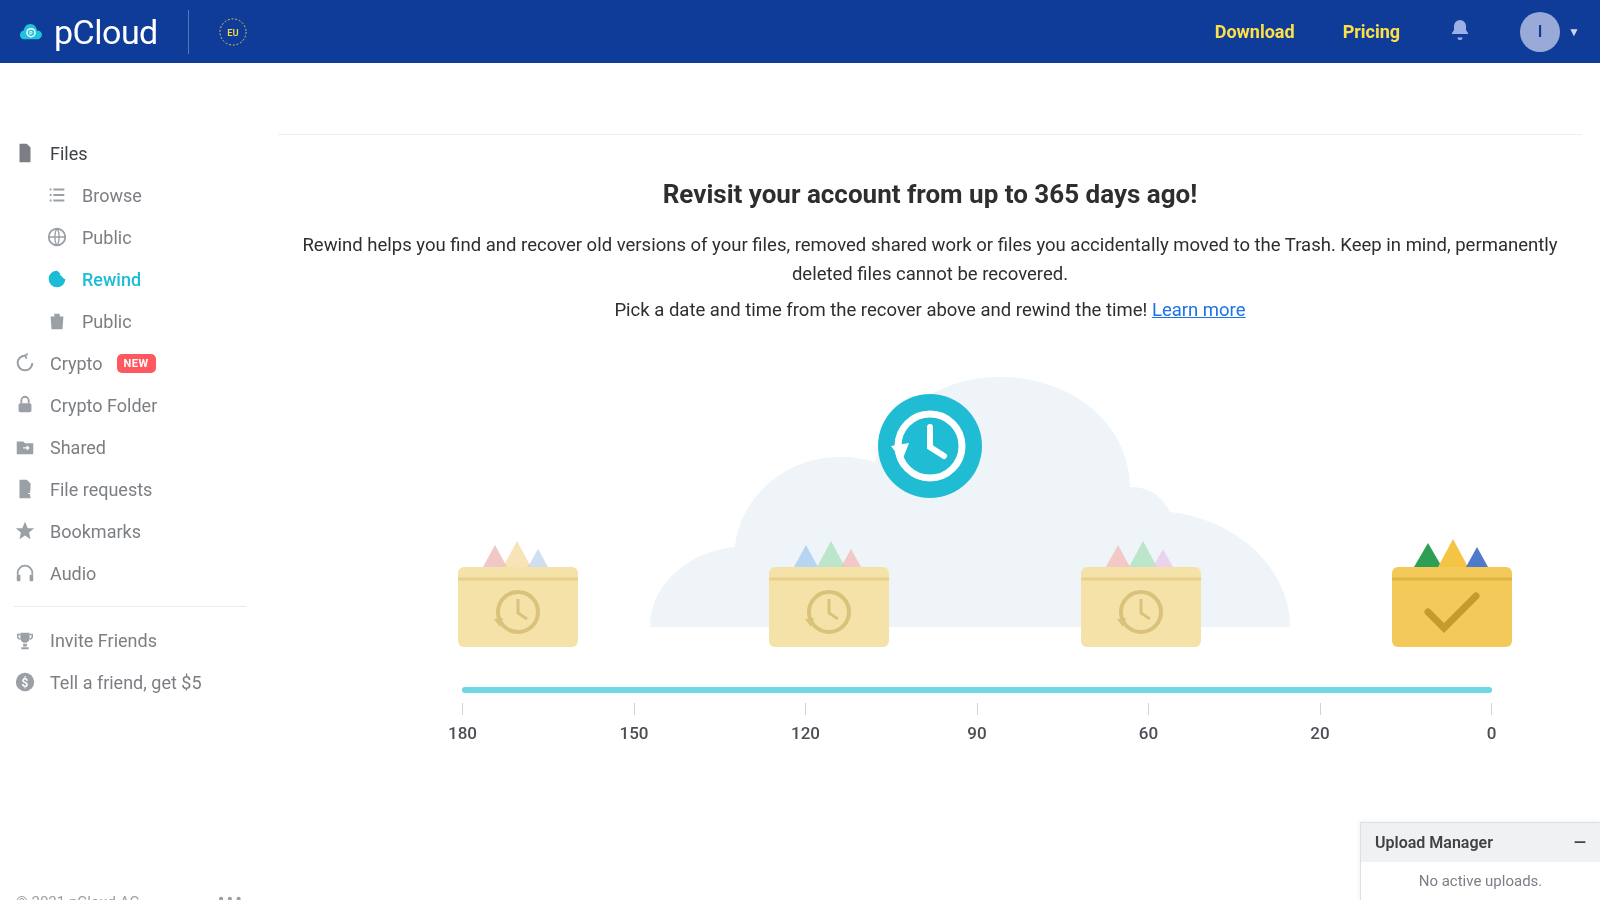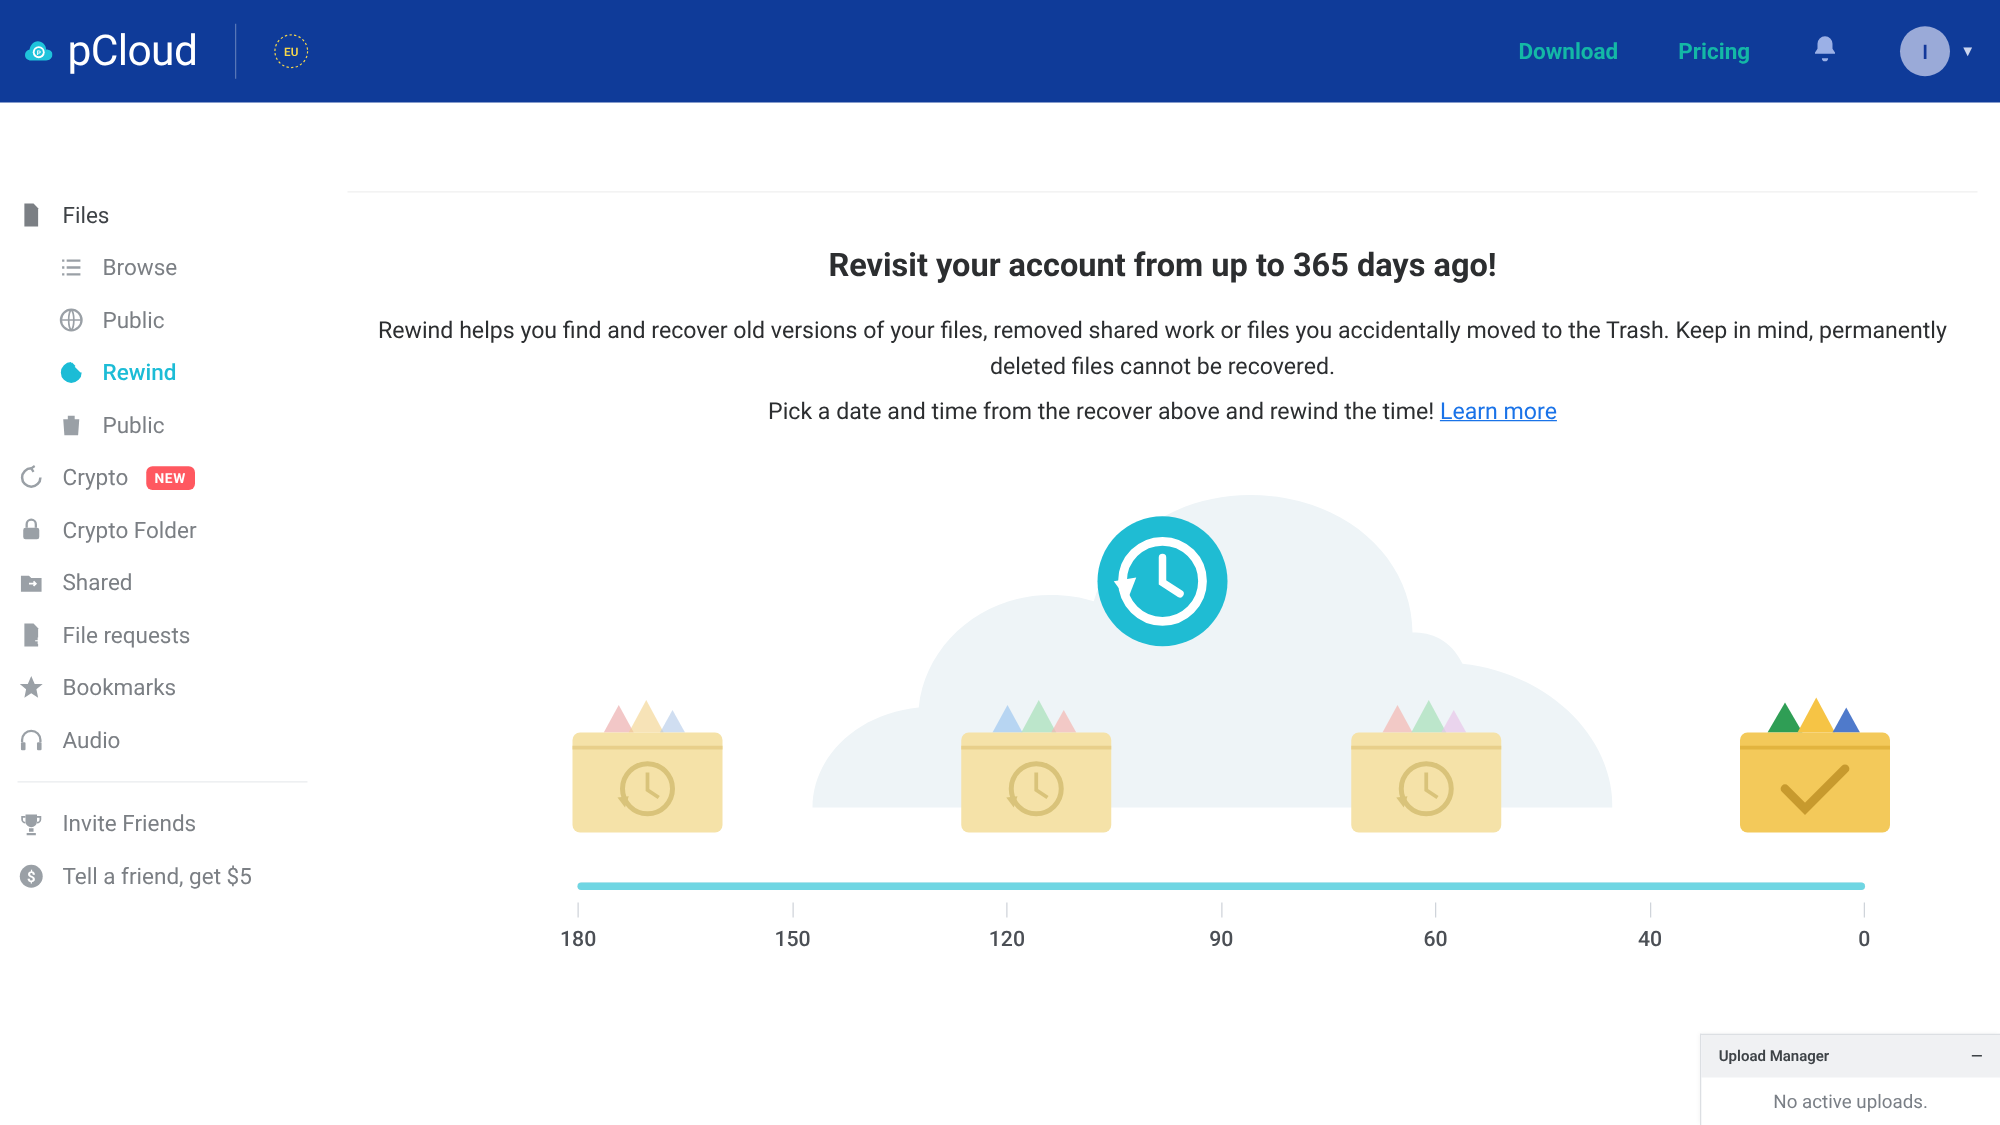--- a/index.html
+++ b/index.html
@@ -1,26 +1,26 @@
 <!DOCTYPE html>
 <html><head>
 <meta charset="utf-8">
 <style>
 * { margin: 0; padding: 0; box-sizing: border-box; }
 body { font-family: -apple-system, BlinkMacSystemFont, "Segoe UI", Roboto, Helvetica, Arial, sans-serif; width: 1600px; height: 900px; overflow: hidden; background: #fff; position: relative; }
 
 
-.header { height: 82px; background: #0f3b99; display: flex; align-items: center; padding: 0 20px; color: #fff; }
+.header { height: 63px; background: #0f3b99; display: flex; align-items: center; padding: 0 20px; color: #fff; }
 .logo-wrap { display: flex; align-items: center; gap: 12px; }
 .logo-icon { width: 52px; height: 52px; }
 .brand { font-size: 34px; font-weight: 400; letter-spacing: -0.5px; }
 .eu-divider { width: 1px; height: 44px; background: rgba(255,255,255,0.3); margin: 0 18px; }
 .eu-badge { width: 28px; height: 28px; border-radius: 50%; position: relative; }
 .header-right { margin-left: auto; display: flex; align-items: center; }
-.nav-link { color: #14b8a6; font-weight: 700; font-size: 18px; margin-right: 48px; cursor: pointer; }
+.nav-link { color: #fde047; font-weight: 700; font-size: 18px; margin-right: 48px; cursor: pointer; }
 .bell { margin-right: 48px; cursor: pointer; }
 .avatar-wrap { display: flex; align-items: center; gap: 8px; cursor: pointer; }
 .avatar { width: 40px; height: 40px; border-radius: 50%; background: #9aaad8; display: flex; align-items: center; justify-content: center; color: #13389a; font-weight: 600; }
 .avatar-chev { font-size: 12px; color: #ccd6f0; }
 
 
 .body { display: flex; height: calc(100% - 75px); margin-top: 41px; }
 
 
 .sidebar { width: 260px; padding-top: 28px; display: flex; flex-direction: column; }
@@ -51,21 +51,21 @@
 .folder { text-align: center; }
 .slider { position: absolute; left: 184px; right: 90px; top: 320px; }
 .track { height: 6px; background: #e2e6eb; border-radius: 3px; position: relative; }
 .fill { position: absolute; left: 0; right: 0; height: 6px; background: #6fd6e3; border-radius: 3px; }
 .ticks { display: flex; justify-content: space-between; margin-top: 10px; }
 .tick { width: 1px; height: 12px; background: #cfd4da; position: relative; }
 .tick-lbl { position: absolute; top: 20px; left: 50%; transform: translateX(-50%); font-size: 17px; color: #4b4f55; font-weight: 500; }
 
 
 .upmgr { position: absolute; right: 0; bottom: 0; width: 240px; background: #fff; border: 1px solid #dcdfe3; border-bottom: none; border-right: none; box-shadow: -1px -1px 4px rgba(0,0,0,0.05); }
-.upmgr-h { background: #f0f1f3; padding: 10px 14px; display: flex; justify-content: space-between; align-items: center; font-weight: 600; color: #3e4347; font-size: 12px; }
+.upmgr-h { background: #f0f1f3; padding: 10px 14px; display: flex; justify-content: space-between; align-items: center; font-weight: 600; color: #3e4347; font-size: 16px; }
 .upmgr-b { padding: 10px 14px; color: #7a7f86; font-size: 15px; text-align: center; }
 </style>
 </head>
 <body>
 
 <div class="header">
   <div class="logo-wrap">
     <span class="icon logo-icon">
       <svg viewBox="0 0 60 60">
           <path d="M46 26c0-10-8-18-18-18S12 16 10 26c-6 1-10 6-10 12 0 7 6 12 13 12h33c8 0 14-6 14-13 0-6-5-11-14-11z" fill="#1fc3db"></path>
@@ -316,21 +316,21 @@
           <div class="tick">
               <span class="tick-lbl">120</span>
             </div>
           <div class="tick">
               <span class="tick-lbl">90</span>
             </div>
           <div class="tick">
               <span class="tick-lbl">60</span>
             </div>
           <div class="tick">
-              <span class="tick-lbl">40</span>
+              <span class="tick-lbl">20</span>
             </div>
           <div class="tick">
               <span class="tick-lbl">0</span>
             </div>
         </div>
       </div>
     </div>
   </div>
 </div>
 

